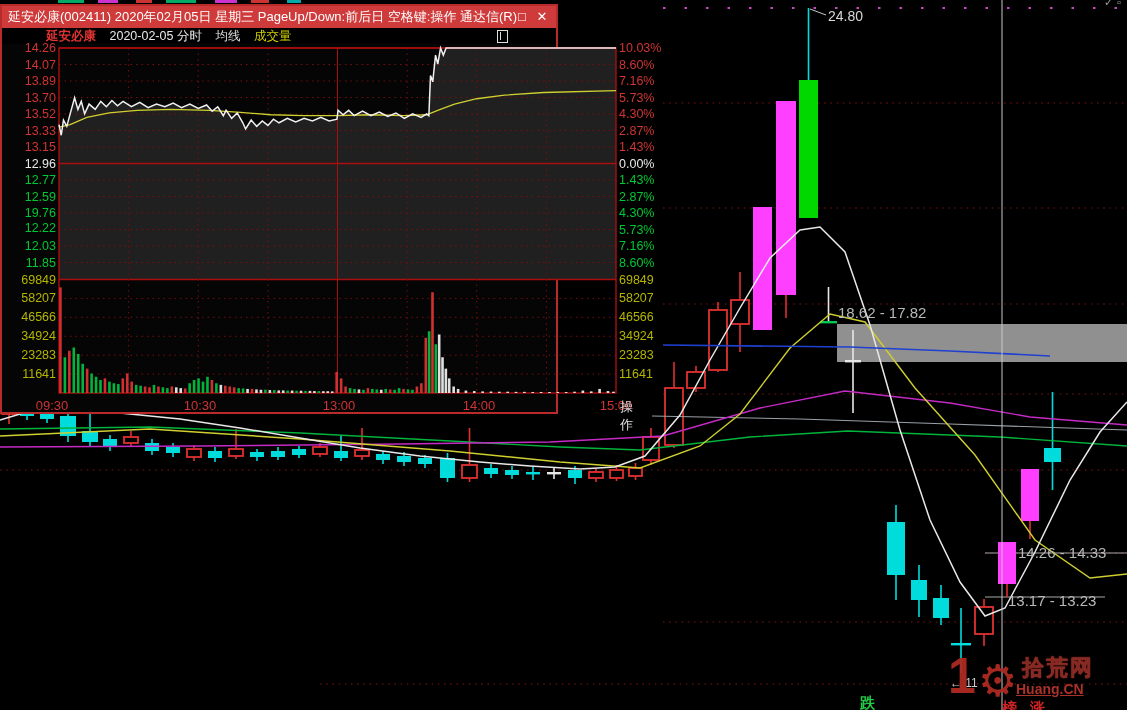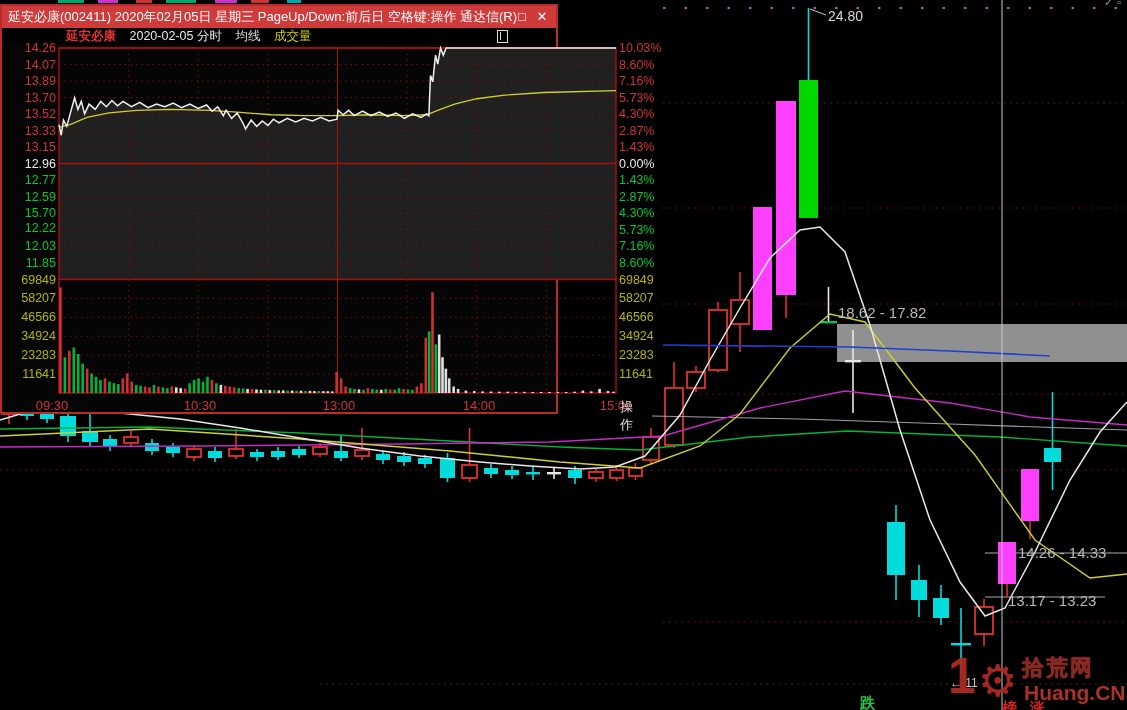--- a/index.html
+++ b/index.html
@@ -10,39 +10,39 @@
   #popup{position:absolute;left:0;top:4px;width:558px;height:410px;background:#050505;
          border:2px solid #b92a2a;box-sizing:border-box;}
   #titlebar{position:absolute;left:0;top:0;width:100%;height:22px;background:#cf3a3a;
             color:#fff;font-size:13px;line-height:22px;white-space:nowrap;overflow:hidden;}
   #titlebar .t{padding-left:6px;}
   .winbtn{position:absolute;top:0;width:16px;text-align:center;color:#fff;font-size:13px;line-height:21px;cursor:default;}
   #btn-restore{right:26px;} #btn-close{right:6px;}
   #subheader{position:absolute;left:0;top:22px;width:100%;height:16px;background:#000;
              font-size:12.5px;line-height:16px;white-space:nowrap;}
   #subheader span{margin-right:10px;}
-  .sh-stock{color:#e03333;margin-left:64px;font-weight:bold;text-align:center;}
+  .sh-stock{color:#e03333;margin-left:44px;font-weight:bold;text-align:center;}
   .sh-date{color:#e8e8e8;} .sh-ma{color:#dedede;} .sh-vol{color:#cfcf00;}
   #page-icon{position:absolute;right:38px;top:2px;width:9px;height:11px;border:1px solid #ddd;background:#000;}
   #page-icon::after{content:"";position:absolute;left:2px;top:1px;width:1px;height:8px;background:#ddd;}
   #pp-svg{left:0;top:38px;}
   .axis-label{position:absolute;font-size:13px;color:#d03434;top:392px;width:44px;text-align:center;}
   #action-label{position:absolute;top:392px;left:618px;color:#e0e0e0;font-size:13px;}
   .pl{position:absolute;font-size:12.5px;line-height:14px;}
   .pl.r{color:#d03434;} .pl.g{color:#00c832;} .pl.w{color:#e8e8e8;} .pl.y{color:#b5b500;}
   #left-col{position:absolute;left:4px;top:0;width:50px;text-align:right;}
   #right-col{position:absolute;left:617px;top:0;width:46px;text-align:left;}
   
   .anno{position:absolute;white-space:nowrap;}
   #watermark{position:absolute;left:948px;top:653px;width:180px;height:57px;opacity:.95;}
   #wm-num{position:absolute;left:0;top:-6px;font-size:50px;font-weight:bold;color:#ae2b22;letter-spacing:-4px;}
   #wm-gear{position:absolute;left:30px;top:2px;font-size:44px;color:#ae2b22;}
   #wm-site{position:absolute;left:74px;top:0px;font-size:22px;font-weight:bold;color:#8f2c25;
            text-shadow:0 0 1px #c4473d, 0 0 2px #5a1713;letter-spacing:2px;}
-  #wm-domain{position:absolute;left:76px;top:28px;font-size:21px;font-weight:bold;color:#b5352b;}
+  #wm-domain{position:absolute;left:68px;top:28px;font-size:14px;font-weight:bold;color:#b5352b;text-decoration:underline;}
   #topstrip{position:absolute;left:0;top:0;width:662px;height:4px;overflow:hidden;}
   #topstrip i{display:inline-block;height:3px;margin-right:14px;vertical-align:top;}
   #tr-partial{position:absolute;right:2px;top:-4px;color:#9a9a9a;font-size:11px;height:9px;overflow:hidden;letter-spacing:4px;}
 </style>
 </head>
 <body>
 
 <div id="stage">
 
   <svg id="bg-svg" width="1127" height="710">
@@ -353,21 +353,21 @@
         <span class="pl r" style="position: absolute; top: 35px; left: 0px; right: 0px;">14.26</span>
         <span class="pl r" style="position: absolute; top: 51.5px; left: 0px; right: 0px;">14.07</span>
         <span class="pl r" style="position: absolute; top: 68px; left: 0px; right: 0px;">13.89</span>
         <span class="pl r" style="position: absolute; top: 84.5px; left: 0px; right: 0px;">13.70</span>
         <span class="pl r" style="position: absolute; top: 101px; left: 0px; right: 0px;">13.52</span>
         <span class="pl r" style="position: absolute; top: 117.5px; left: 0px; right: 0px;">13.33</span>
         <span class="pl r" style="position: absolute; top: 134px; left: 0px; right: 0px;">13.15</span>
         <span class="pl w" style="position: absolute; top: 150.5px; left: 0px; right: 0px;">12.96</span>
         <span class="pl g" style="position: absolute; top: 167px; left: 0px; right: 0px;">12.77</span>
         <span class="pl g" style="position: absolute; top: 183.5px; left: 0px; right: 0px;">12.59</span>
-        <span class="pl g" style="position: absolute; top: 200px; left: 0px; right: 0px;">15.70</span>
+        <span class="pl g" style="position: absolute; top: 200px; left: 0px; right: 0px;">19.76</span>
         <span class="pl g" style="position: absolute; top: 215px; left: 0px; right: 0px;">12.22</span>
         <span class="pl g" style="position: absolute; top: 233px; left: 0px; right: 0px;">12.03</span>
         <span class="pl g" style="position: absolute; top: 249.5px; left: 0px; right: 0px;">11.85</span>
         <span class="pl y" style="position: absolute; top: 266.5px; left: 0px; right: 0px;">69849</span>
         <span class="pl y" style="position: absolute; top: 285.417px; left: 0px; right: 0px;">58207</span>
         <span class="pl y" style="position: absolute; top: 304.333px; left: 0px; right: 0px;">46566</span>
         <span class="pl y" style="position: absolute; top: 323.25px; left: 0px; right: 0px;">34924</span>
         <span class="pl y" style="position: absolute; top: 342.167px; left: 0px; right: 0px;">23283</span>
         <span class="pl y" style="position: absolute; top: 361.083px; left: 0px; right: 0px;">11641</span>
       </div>

